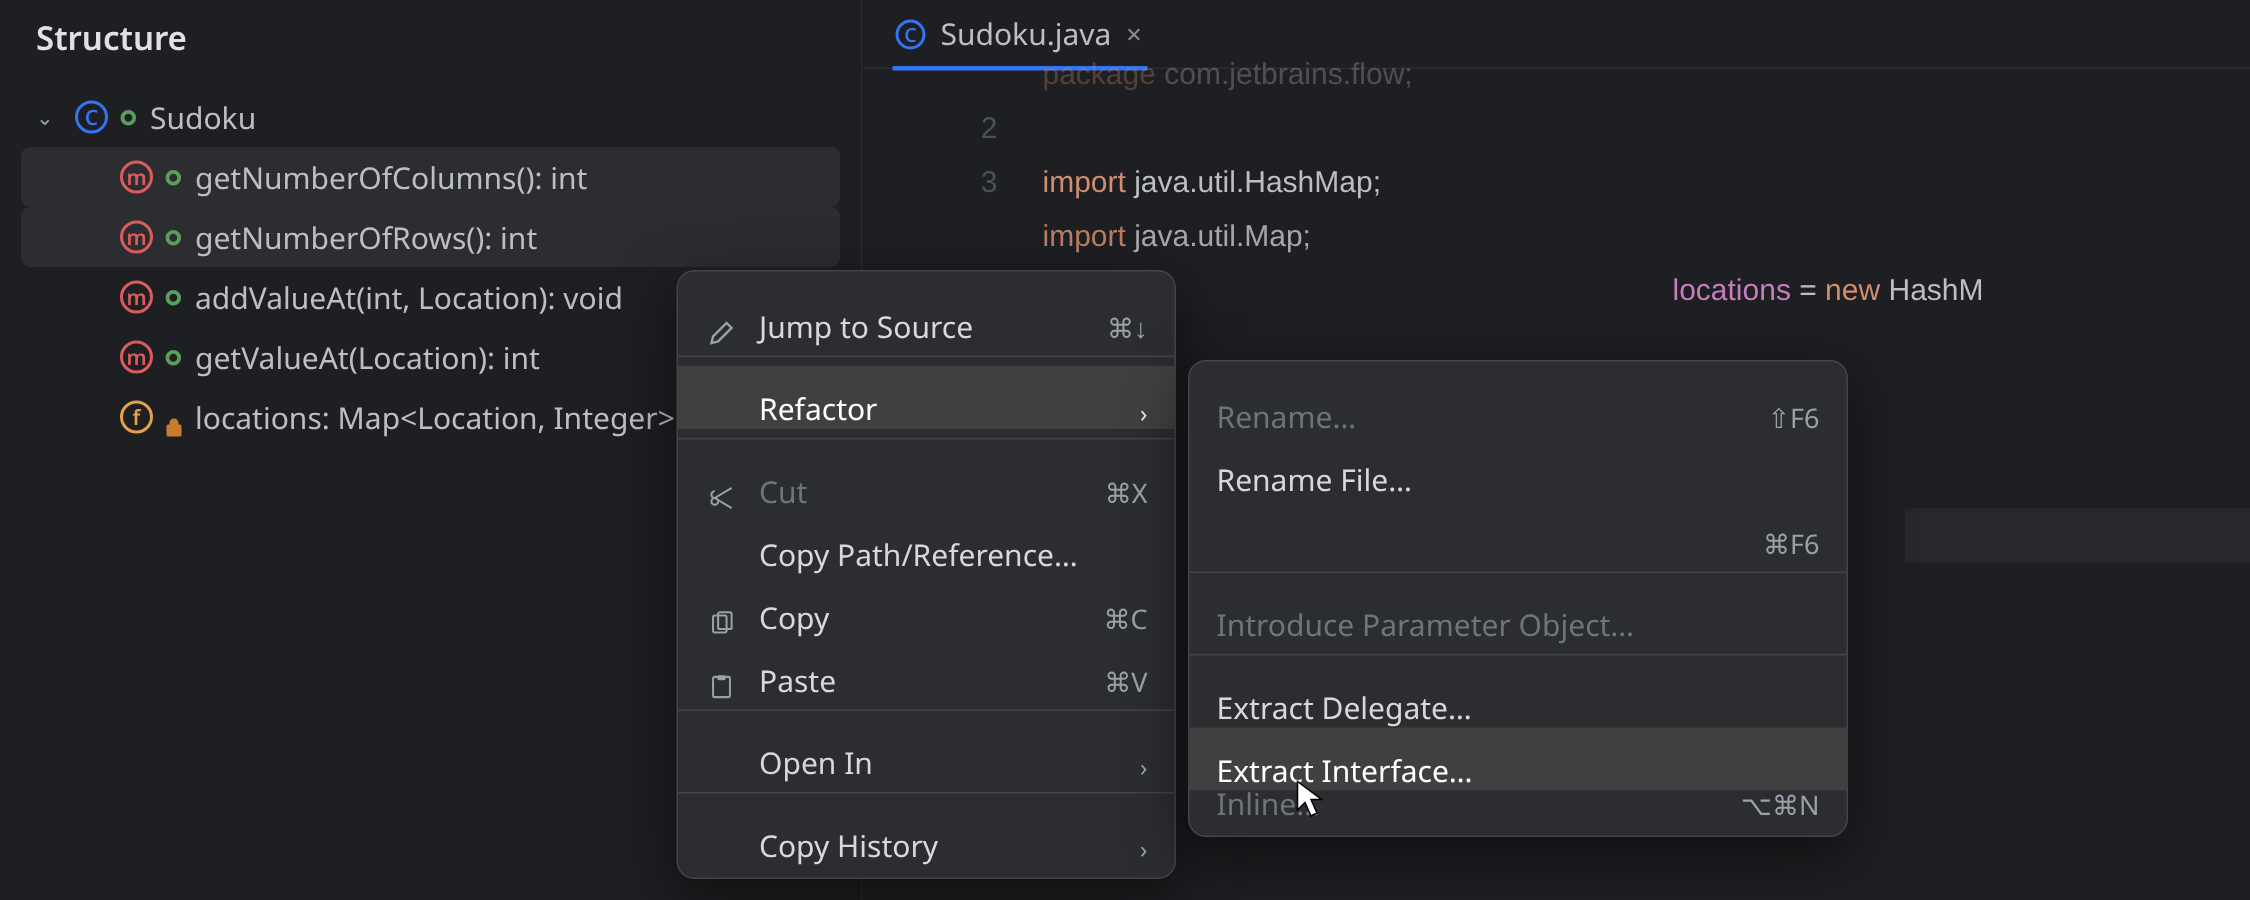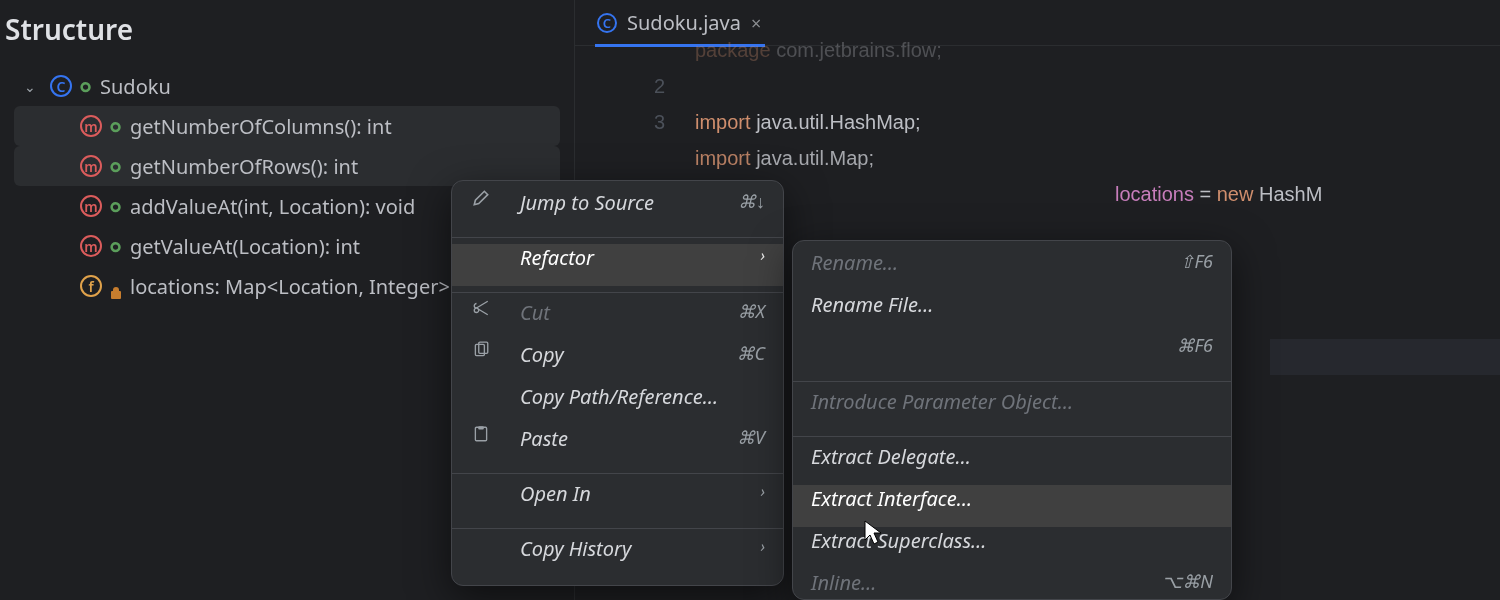--- a/index.html
+++ b/index.html
@@ -15,24 +15,24 @@
 
   
   .structure-panel {
     position: absolute;
     left: 0; top: 0;
     width: 575px; height: 600px;
     background: #1e1f22;
     border-right: 1px solid #2b2d30;
   }
   .structure-title {
-    padding: 10px 16px 14px 5px;
+    padding: 10px 16px 14px 24px;
     font-weight: 600;
     color: #dfe1e5;
-    font-size: 28px;
+    font-size: 22px;
   }
   .tree { padding-top: 4px; }
   .tree-row {
     display: flex;
     align-items: center;
     height: 40px;
     padding-left: 24px;
     gap: 8px;
     white-space: nowrap;
   }
@@ -133,27 +133,26 @@
     position: absolute;
     background: #2b2d30;
     border: 1px solid #43454a;
     border-radius: 12px;
     box-shadow: 0 12px 40px rgba(0,0,0,.55);
     padding: 8px 0;
     font-size: 20px;
   }
   .menu-item {
     display: flex;
-    align-items: flex-start;
+    align-items: flex-end;
     height: 42px;
     padding: 0 18px 0 18px;
-    gap: 28px;
+    gap: 14px;
     color: #d6d8dc;
     cursor: default;
-    font-style: italic;
   }
   .menu-item .spacer { flex: 1; }
   .menu-item.disabled { color: #6f737a; }
   .menu-item.hl {
     background: #404040;
     color: #ffffff;
   }
   .menu-sep {
     height: 1px;
     background: #43454a;
@@ -289,35 +288,35 @@
     <span class="mi-icon">
       <svg viewBox="0 0 16 16">
           <path fill="none" stroke="currentColor" stroke-width="1.2" d="M4 12a2 2 0 1 0 0-4 2 2 0 0 0 0 4Zm0-4 10-6M4 8l10 6M4 4a2 2 0 1 0 0 4"></path>
         </svg>
     </span>
     <span>Cut</span>
     <span class="spacer"></span>
     <span class="shortcut">⌘X</span>
   </div>
   <div class="menu-item">
+    <span class="mi-icon"></span>
+    <span>Copy Path/Reference…</span>
+  </div>
+  <div class="menu-item">
     <span class="mi-icon">
       <svg viewBox="0 0 16 16">
           <rect x="3" y="3" width="8" height="10" rx="1" fill="none" stroke="currentColor" stroke-width="1.2"></rect>
           <rect x="6" y="1" width="8" height="10" rx="1" fill="none" stroke="currentColor" stroke-width="1.2"></rect>
         </svg>
     </span>
     <span>Copy</span>
     <span class="spacer"></span>
     <span class="shortcut">⌘C</span>
   </div>
   <div class="menu-item">
-    <span class="mi-icon"></span>
-    <span>Copy Path/Reference…</span>
-  </div>
-  <div class="menu-item">
     <span class="mi-icon">
       <svg viewBox="0 0 16 16">
           <rect x="3" y="2" width="10" height="12" rx="1" fill="none" stroke="currentColor" stroke-width="1.2"></rect>
           <rect x="5.5" y="1" width="5" height="3" rx="1" fill="currentColor"></rect>
         </svg>
     </span>
     <span>Paste</span>
     <span class="spacer"></span>
     <span class="shortcut">⌘V</span>
   </div>
@@ -358,23 +357,20 @@
     <span>Introduce Parameter Object…</span>
   </div>
   <div class="menu-sep"></div>
 
   <div class="menu-item">
     <span>Extract Delegate…</span>
   </div>
   <div class="menu-item hl">
     <span>Extract Interface…</span>
   </div>
-  <div class="menu-item">
-    <span>Extract Superclass…</span>
-  </div>
   <div class="menu-item disabled" style="height:22px;overflow:hidden">
     <span>Inline…</span>
     <span class="spacer"></span>
     <span class="shortcut">⌥⌘N</span>
   </div>
 </div>
 
 <svg class="cursor-img" viewBox="0 0 20 26">
   <path d="M1 1 L1 20 L6 15 L10 24 L14 22 L10 13 L17 13 Z" fill="#fff" stroke="#000" stroke-width="1"></path>
 </svg>

